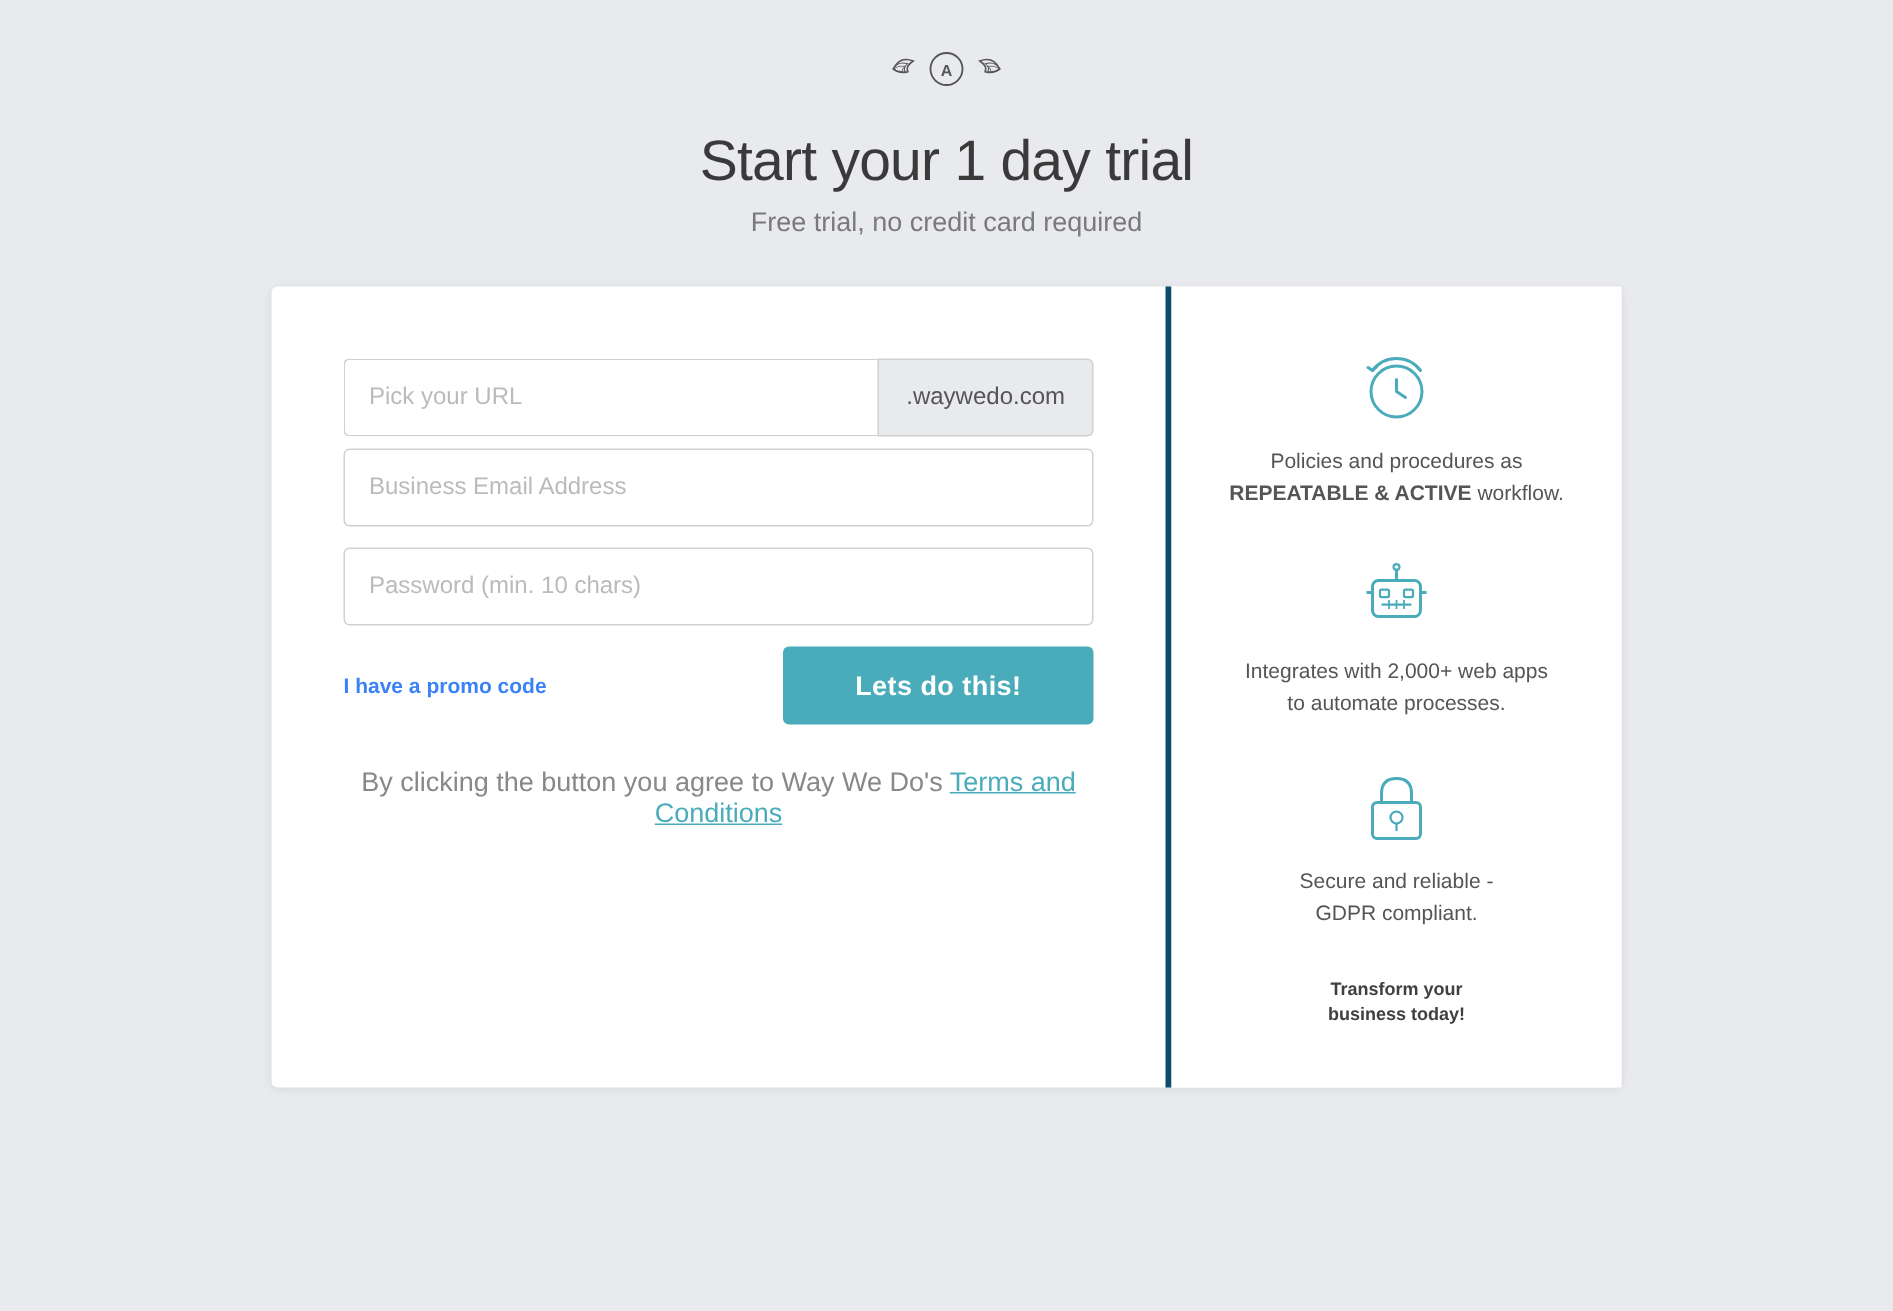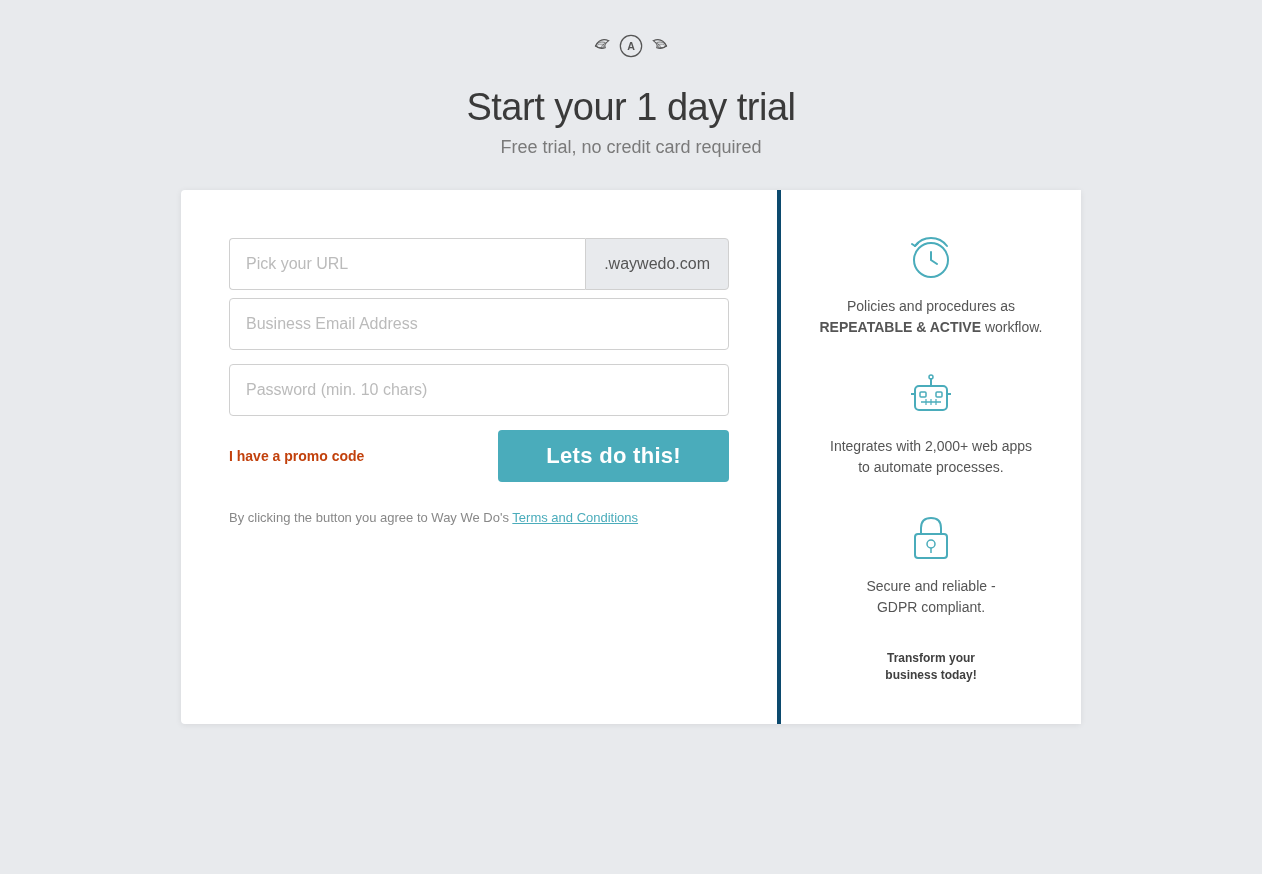--- a/index.html
+++ b/index.html
@@ -129,42 +129,43 @@
     .form-bottom {
       display: flex;
       align-items: center;
       justify-content: space-between;
       margin-top: 10px;
       margin-bottom: 28px;
     }
 
     .promo-link {
       font-size: 14px;
-      color: #c2410c;
+      color: #3b82f6;
       font-weight: 600;
       text-decoration: none;
       cursor: pointer;
     }
 
     .submit-btn {
       background: #4aacbb;
       color: #fff;
       border: none;
       border-radius: 4px;
       height: 52px;
       padding: 0 48px;
-      font-size: 22px;
+      font-size: 18px;
       font-weight: 700;
       cursor: pointer;
       letter-spacing: 0.3px;
     }
 
     .terms-text {
-      font-size: 13px;
+      font-size: 18px;
       color: #888;
+      text-align: center;
     }
 
     .terms-link {
       color: #4aacbb;
       text-decoration: underline;
       cursor: pointer;
     }
 
     .features-section {
       width: 300px;

